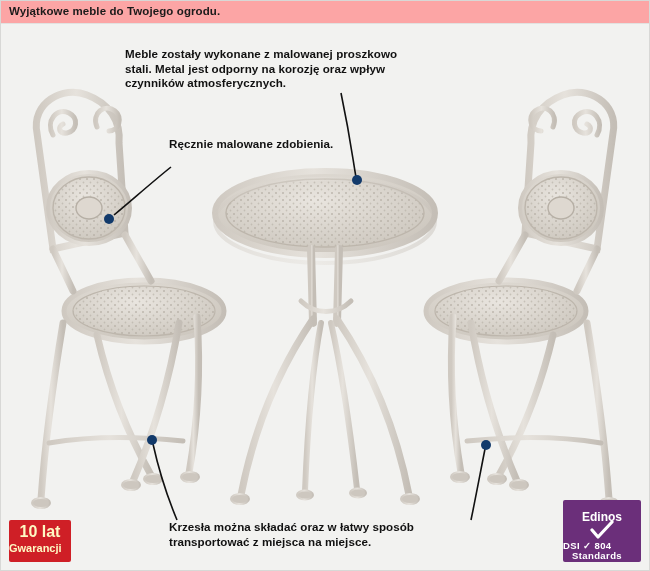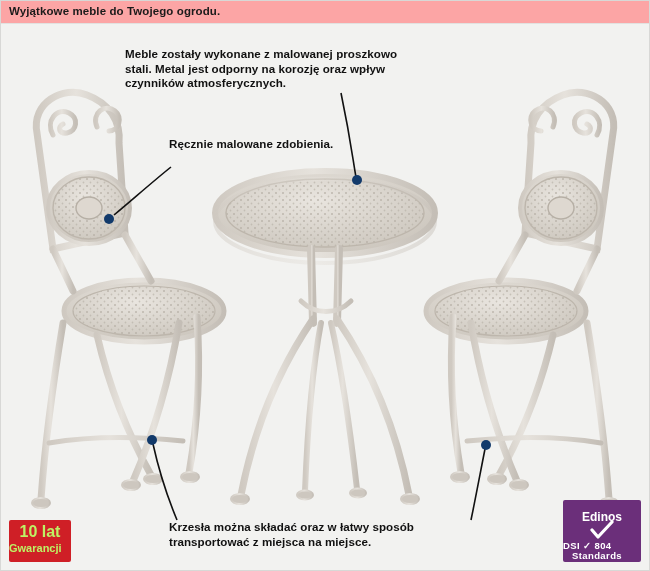--- a/index.html
+++ b/index.html
@@ -94,21 +94,21 @@
   }
 
   
   .warranty {
     position: absolute;
     left: 8px;
     top: 519px;
     width: 62px;
     height: 42px;
     background: #cf1f26;
-    color: #bef264;
+    color: #fef9c3;
     border-radius: 2px;
   }
   .warranty .w-num {
     position: absolute;
     left: 0; top: 3px;
     width: 62px;
     text-align: center;
     font-size: 16px;
     font-weight: bold;
     line-height: 18px;

